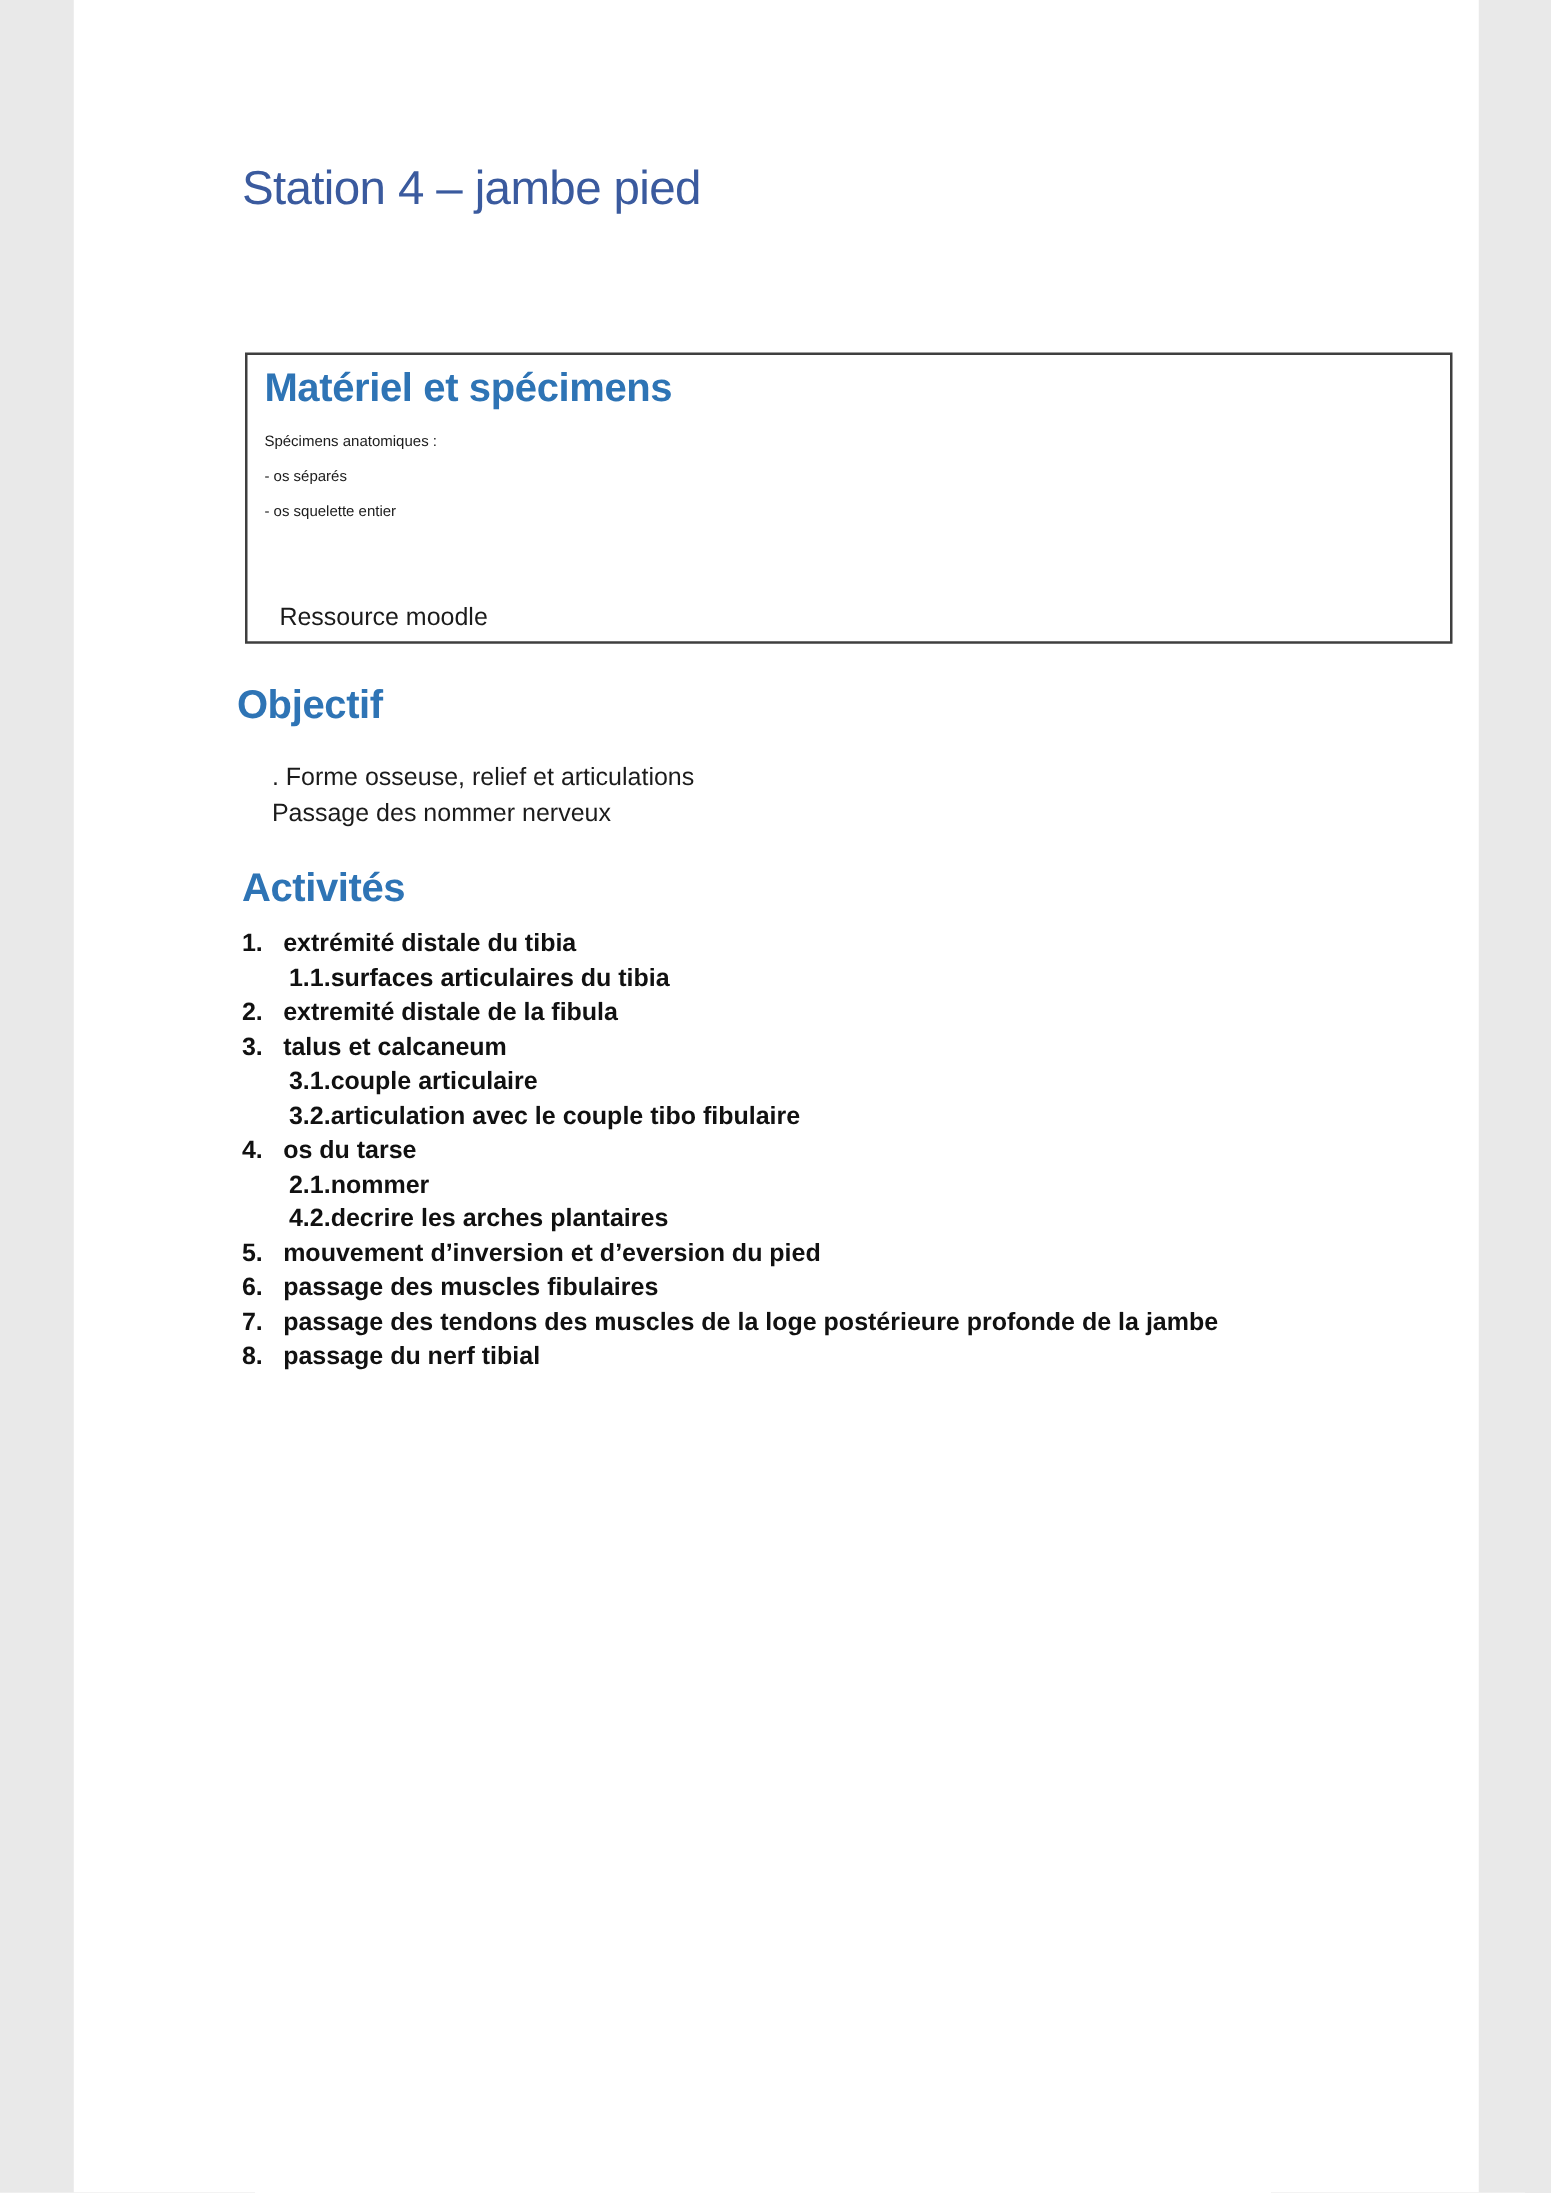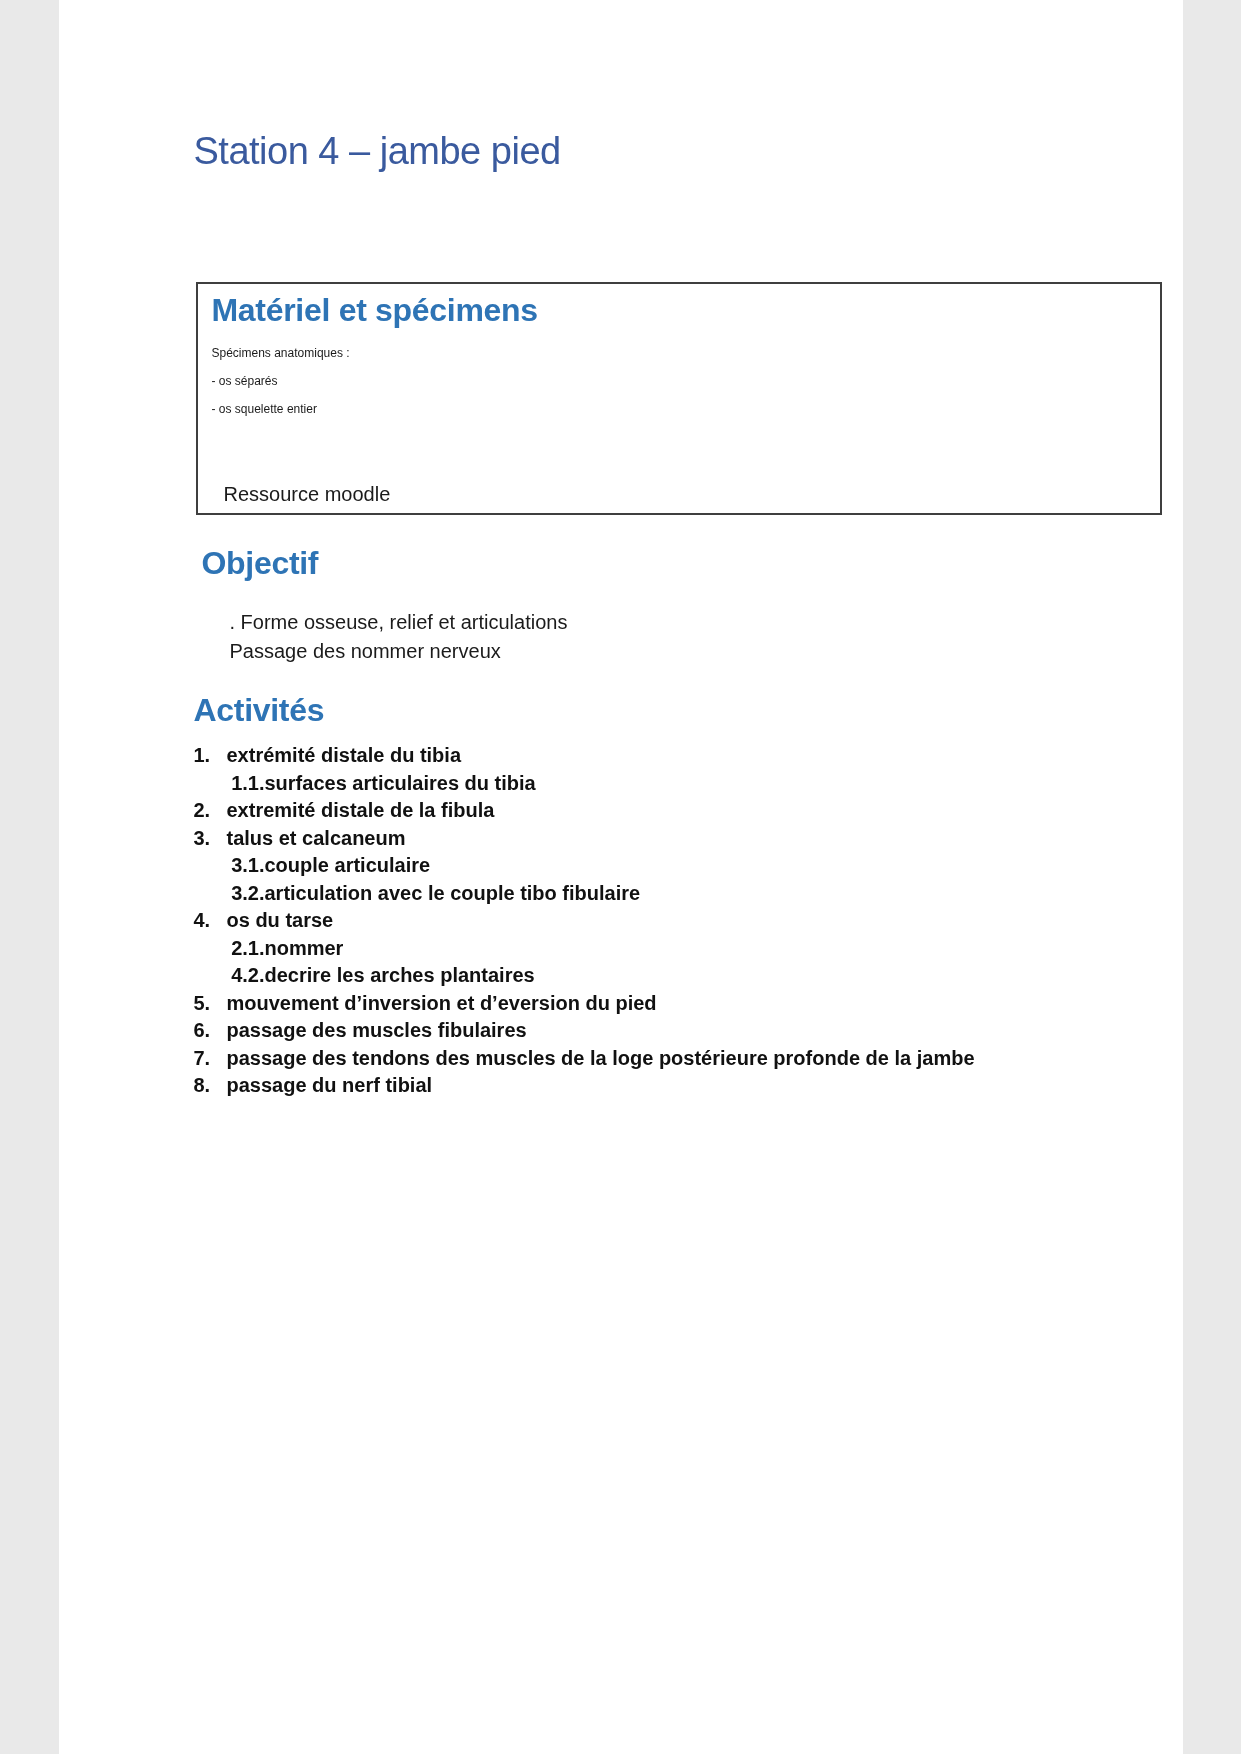--- a/index.html
+++ b/index.html
@@ -61,21 +61,21 @@
     position: absolute;
     left: 26px;
     bottom: 6px;
     margin: 0;
     font-size: 20px;
     line-height: 26px;
     color: var(--body);
   }
   .objectif-section {
     position: absolute;
-    left: 143px;
+    left: 131px;
     top: 545px;
   }
   .objectif-section .sec-body {
     margin: 26px 0 0 28px;
   }
   .objectif-section p.obj-line {
     margin: 0;
     font-size: 20px;
     line-height: 29px;
     color: var(--body);

